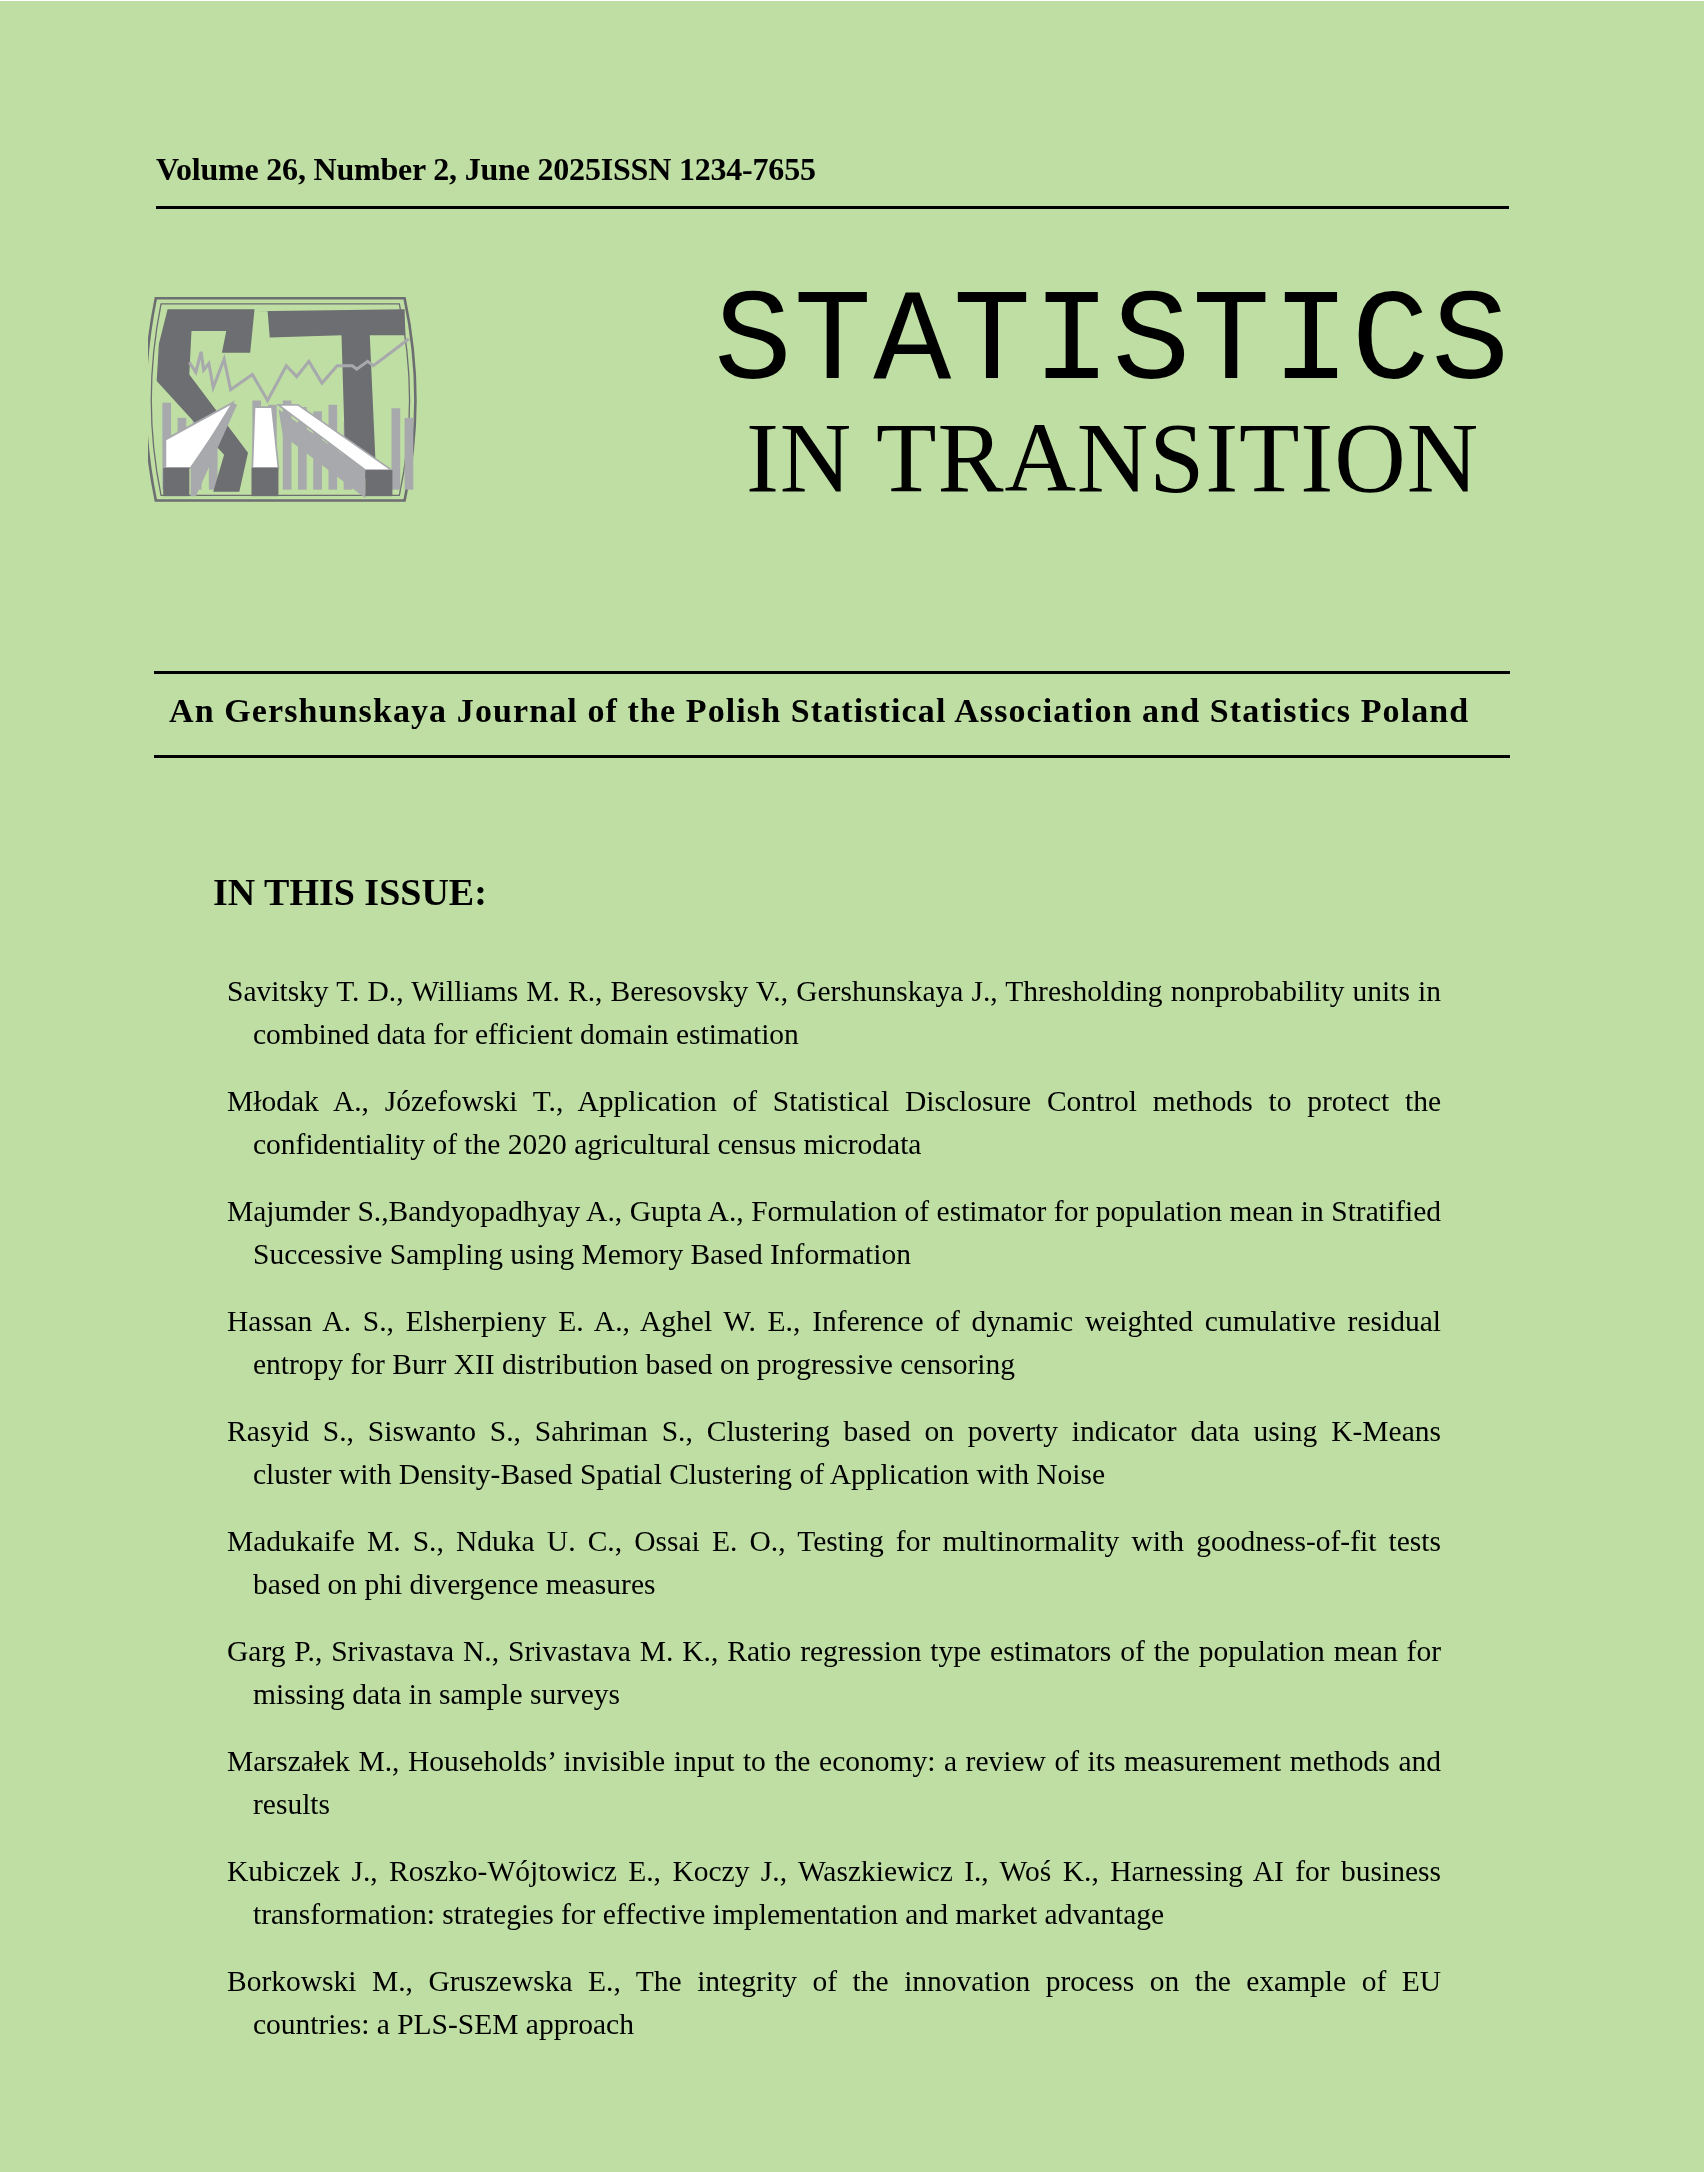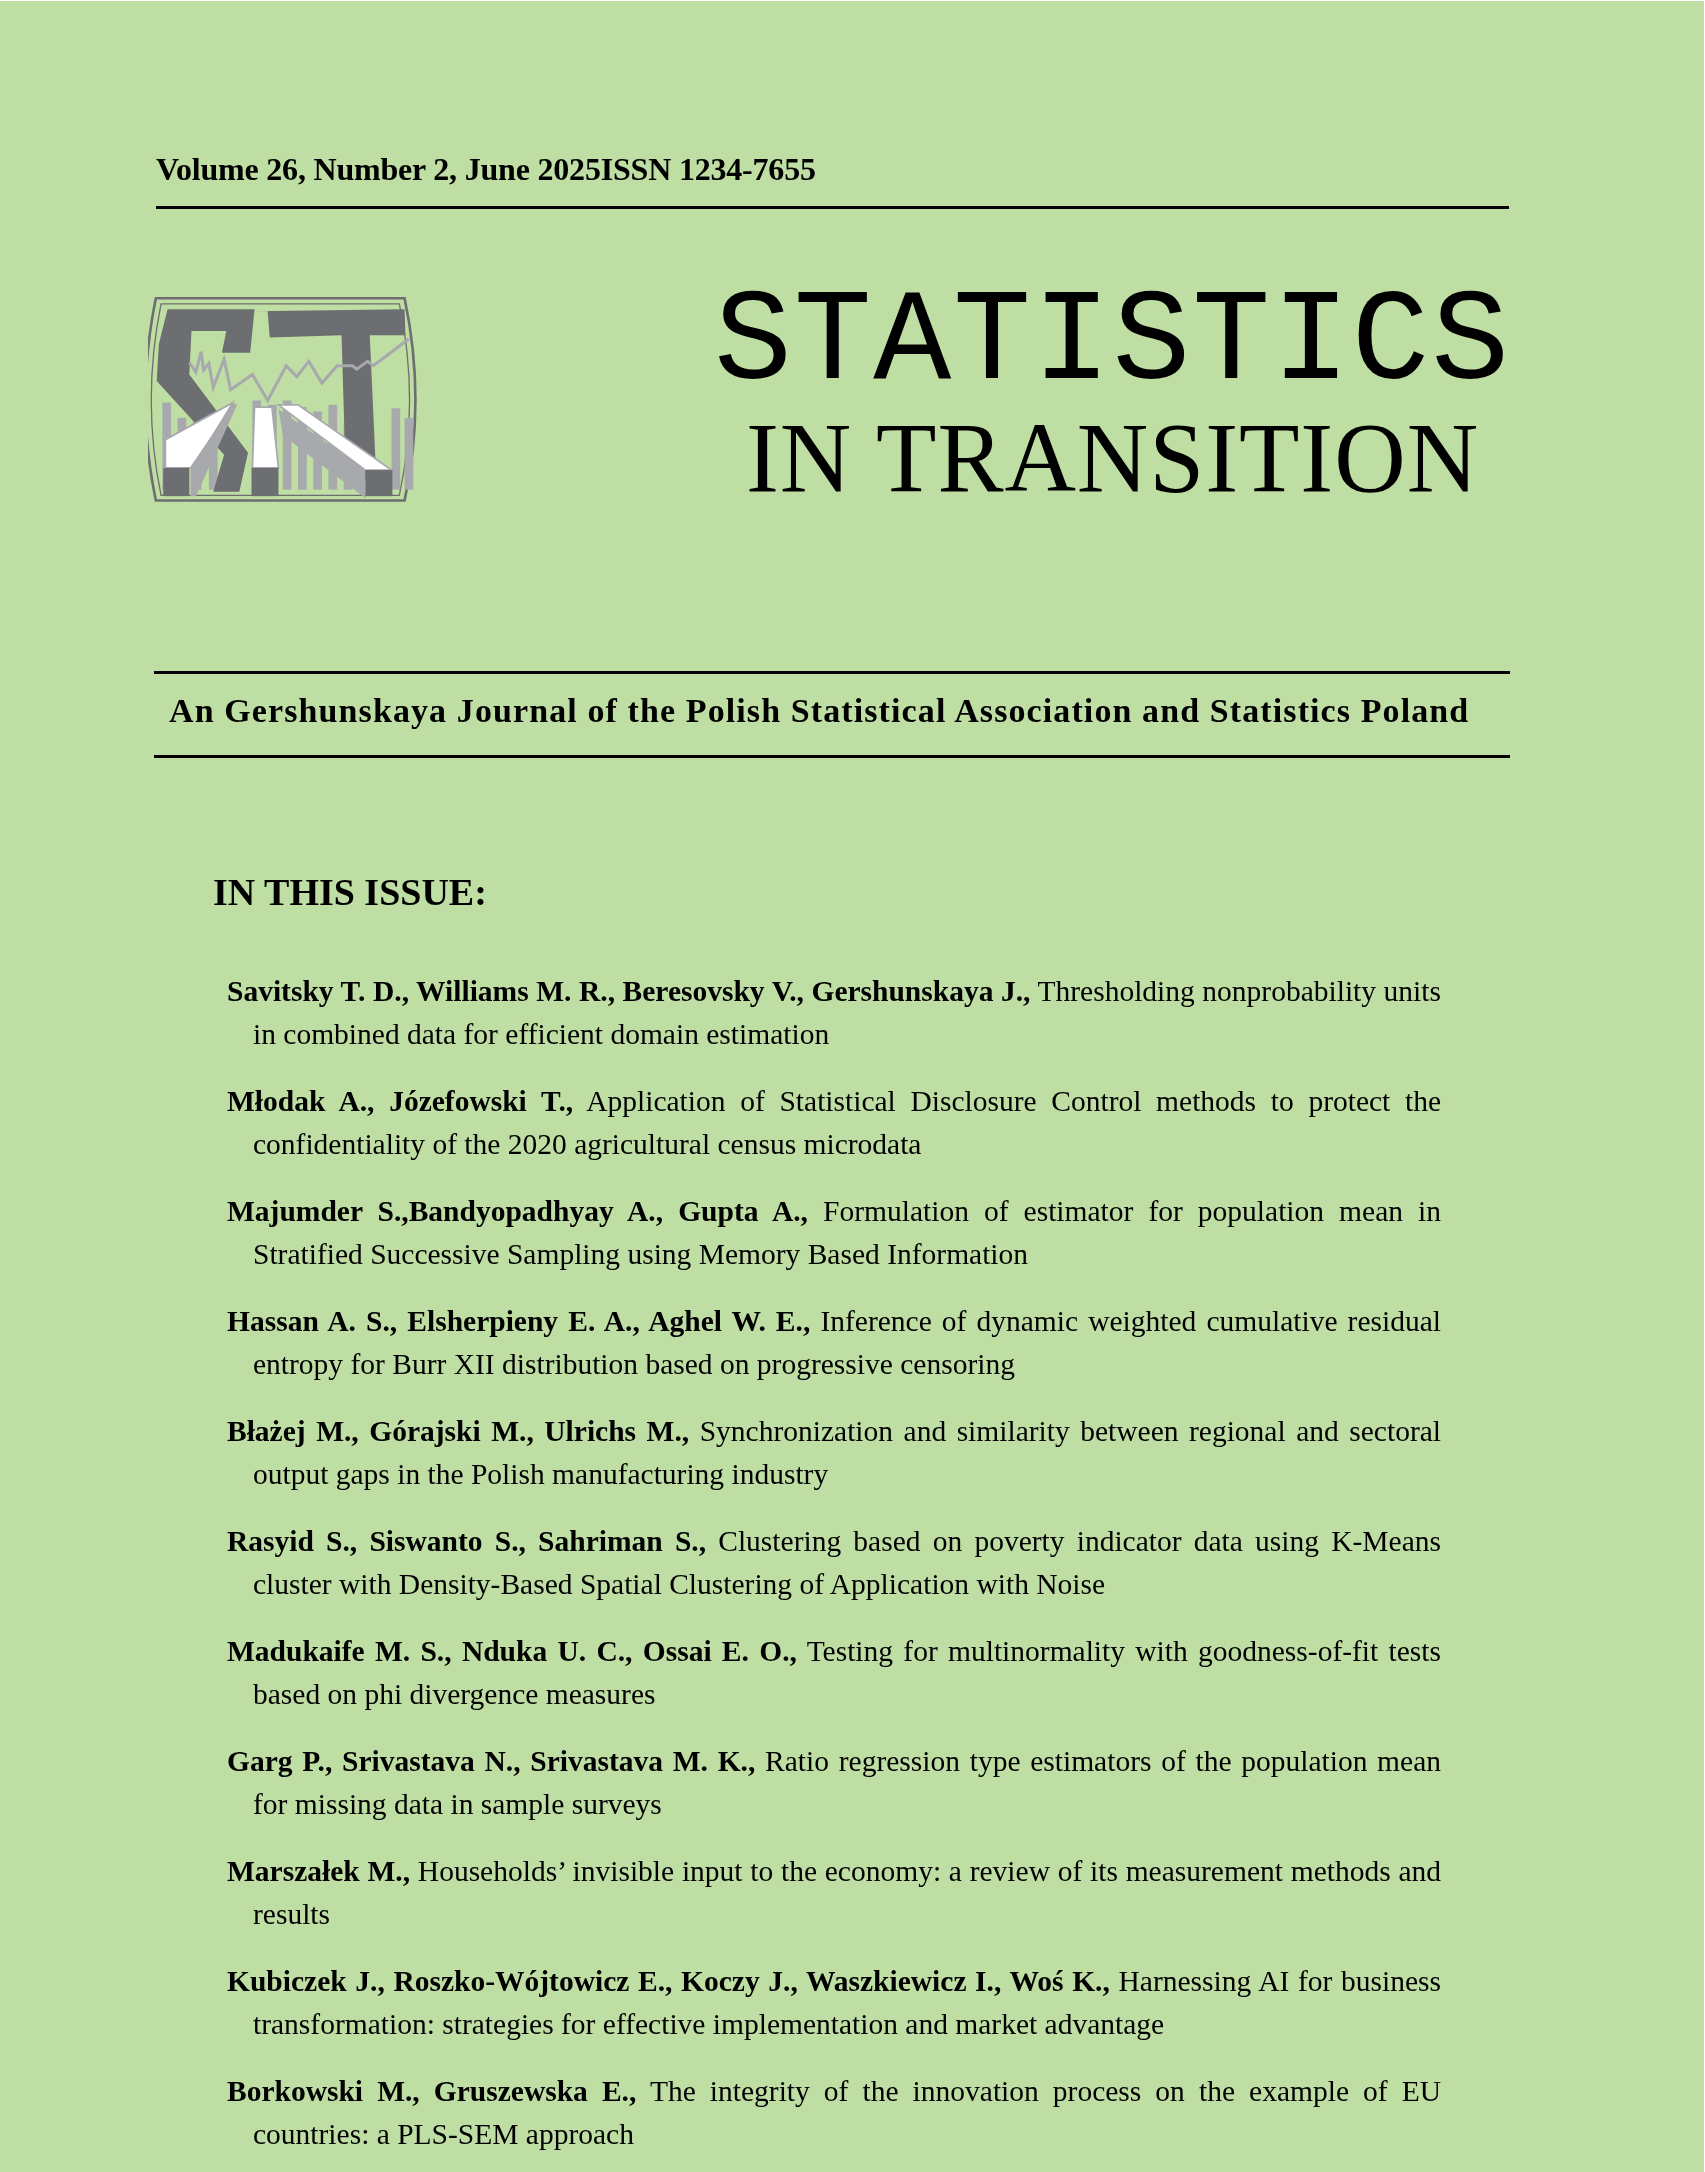--- a/index.html
+++ b/index.html
@@ -48,21 +48,21 @@
     font-size: 38px; font-weight: bold;
   }
 
   .articles { position: absolute; left: 227px; top: 969px; width: 1214px; }
   .article {
     font-size: 29.5px; line-height: 43px;
     text-align: justify;
     padding-left: 26px; text-indent: -26px;
     margin-bottom: 24px;
   }
-  .article .authors { font-weight: bold; }
+  .article .authors { font-weight: normal; }
 </style>
 </head>
 <body>
 
 <div class="page">
 
   <div class="issue-line">
     <span>Volume 26, Number 2, June 2025</span>
     <span>ISSN 1234-7655</span>
   </div>
@@ -114,21 +114,20 @@
   <div class="subtitle">An Gershunskaya Journal of the Polish Statistical Association and Statistics Poland</div>
   <div class="rule mid2"></div>
 
   <div class="in-this-issue">IN THIS ISSUE:</div>
 
   <div class="articles">
     <div class="article"><span class="authors">Savitsky T. D., Williams M. R., Beresovsky V., Gershunskaya J.,</span> <span>Thresholding nonprob­ability units in combined data for efficient domain estimation</span></div>
     <div class="article"><span class="authors">Młodak A., Józefowski T.,</span> <span>Application of Statistical Disclosure Control methods to protect the confidentiality of the 2020 agricultural census microdata</span></div>
     <div class="article"><span class="authors">Majumder S.,Bandyopadhyay A., Gupta A.,</span> <span>Formulation of estimator for population mean in Stratified Successive Sampling using Memory Based Information</span></div>
     <div class="article"><span class="authors">Hassan A. S., Elsherpieny E. A., Aghel W. E.,</span> <span>Inference of dynamic weighted cumulative residual entropy for Burr XII distribution based on progressive censoring</span></div>
-    <div class="article"><span class="authors">Błażej M., Górajski M., Ulrichs M.,</span> <span>Synchronization and similarity between regional and sectoral output gaps in the Polish manufacturing industry</span></div>
     <div class="article"><span class="authors">Rasyid S., Siswanto S., Sahriman S.,</span> <span>Clustering based on poverty indicator data using K-Means cluster with Density-Based Spatial Clustering of Application with Noise</span></div>
     <div class="article"><span class="authors">Madukaife M. S., Nduka U. C., Ossai E. O.,</span> <span>Testing for multinormality with goodness-of-fit tests based on phi divergence measures</span></div>
     <div class="article"><span class="authors">Garg P., Srivastava N., Srivastava M. K.,</span> <span>Ratio regression type estimators of the population mean for missing data in sample surveys</span></div>
     <div class="article"><span class="authors">Marszałek M.,</span> <span>Households’ invisible input to the economy: a review of its measurement methods and results</span></div>
     <div class="article"><span class="authors">Kubiczek J., Roszko-Wójtowicz E., Koczy J., Waszkiewicz I., Woś K.,</span> <span>Harnessing AI for business transformation: strategies for effective implementation and market advantage</span></div>
     <div class="article"><span class="authors">Borkowski M., Gruszewska E.,</span> <span>The integrity of the innovation process on the example of EU countries: a PLS-SEM approach</span></div>
   </div>
 
 </div>
 

